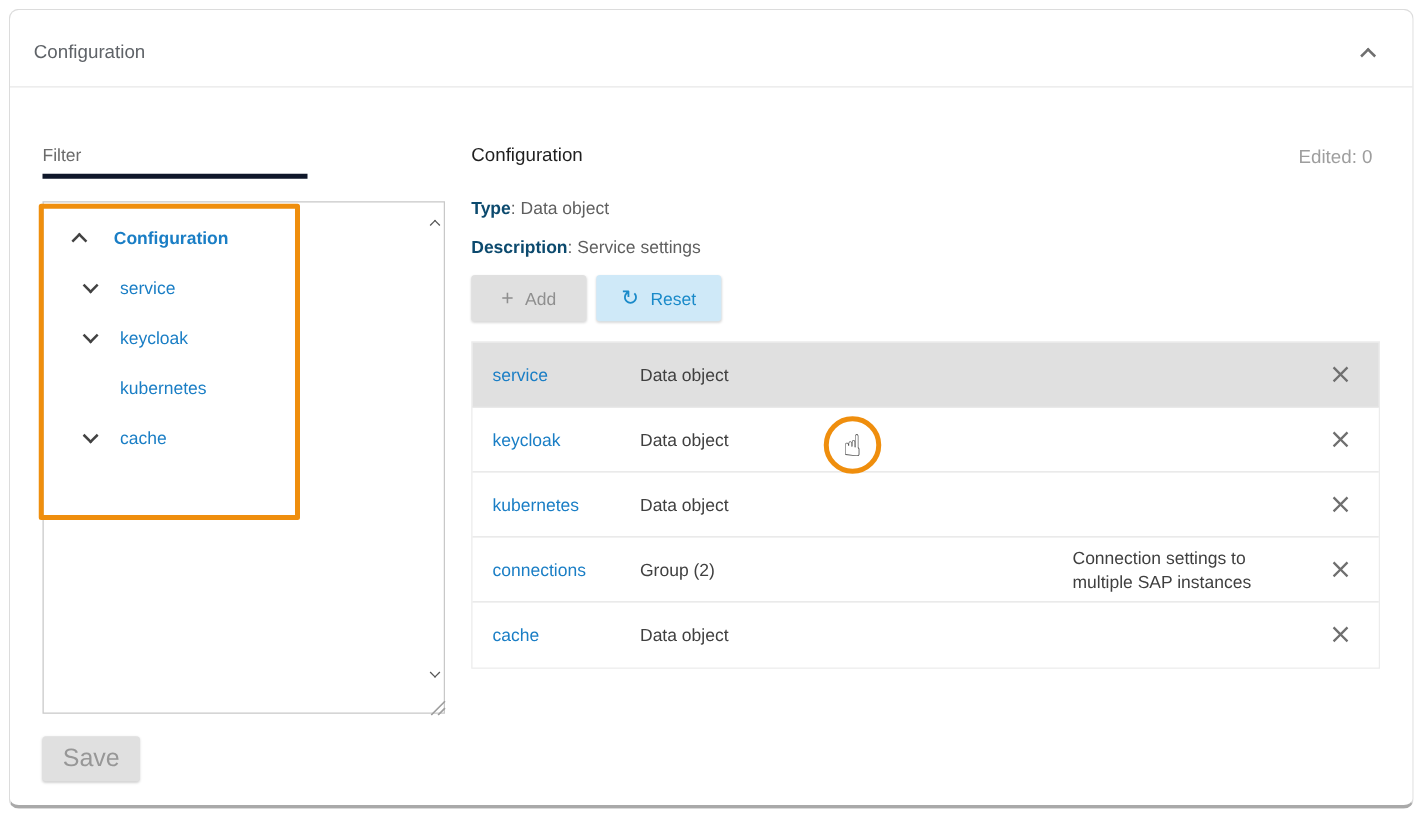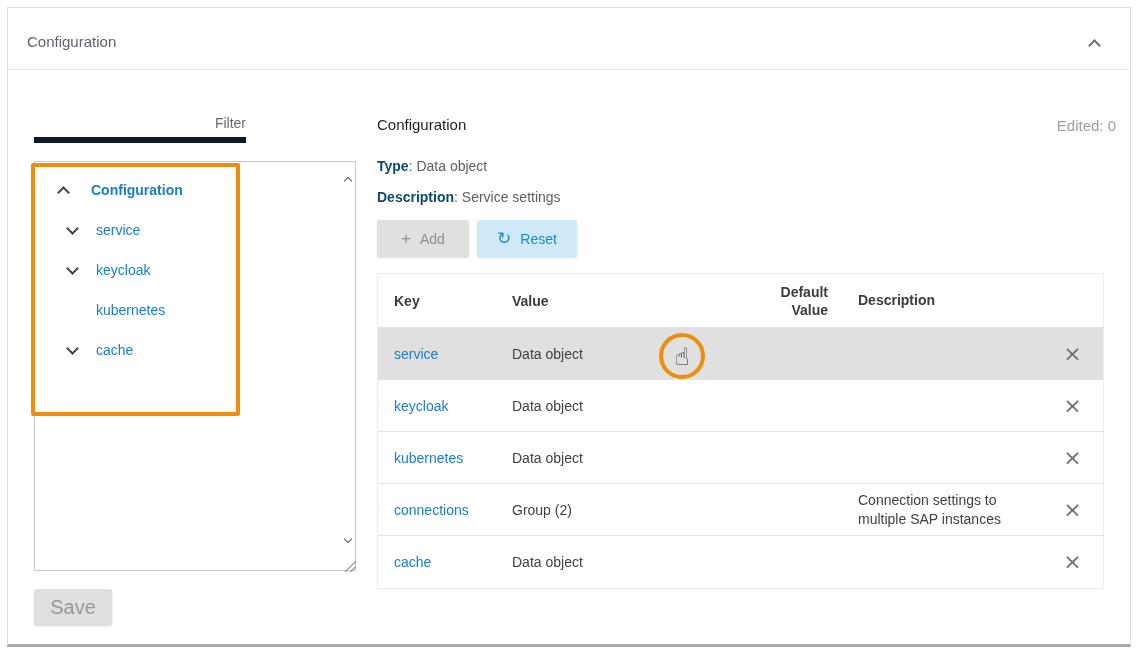--- a/index.html
+++ b/index.html
@@ -2,35 +2,35 @@
 <html style="--c-link: #1a7ec5; --c-annotation: #ef8e0d; --c-reset_bg: #cfe9f8; --c-row_highlight: #e0e0e0;"><head>
 <meta charset="utf-8">
 <style>
   :root{
     --c-link:#1a7ec5; --c-annotation:#ef8e0d; --c-reset_bg:#cfe9f8; --c-row_highlight:#e0e0e0;
   }
   *{box-sizing:border-box;margin:0;padding:0}
   html,body{width:1138px;height:654px;overflow:hidden;background:#fff;
     font-family:"Liberation Sans","DejaVu Sans",sans-serif;}
   .card{position:absolute;left:7px;top:7px;width:1124px;height:640px;background:#fff;
-    border:1px solid #dcdcdc;border-bottom:3px solid #a9a9a9;border-radius:0;}
+    border:1px solid #dcdcdc;border-bottom:3px solid #a9a9a9;border-radius:8px;}
   
   .card-header-title{position:absolute;left:19px;top:25px;font-size:15px;color:#5f6368;}
   .panel-collapse{position:absolute;right:24px;top:28px;width:16px;height:14px;cursor:pointer;}
   .hr{position:absolute;top:61px;left:0;right:0;border-top:1px solid #e8e8e8;}
   
   .chev{display:inline-block;width:9px;height:9px;border-right:2px solid #424242;border-bottom:2px solid #424242;
     transform:rotate(45deg);margin-top:-4px;}
   .chev.up{transform:rotate(225deg);margin-top:4px;}
   .chev.gray{border-color:#6f6f6f;}
   .chev.sm{width:6px;height:6px;border-width:1.5px;border-color:#555;}
   
   .filter-input{position:absolute;left:26px;top:100px;width:212px;height:35px;border:none;outline:none;
-    border-bottom:6px solid #0f172a;font-size:14px;color:#b91c1c;background:transparent;
-    font-family:"Liberation Sans",sans-serif;text-align:right;}
+    border-bottom:4px solid #0f172a;font-size:14px;color:#b91c1c;background:transparent;
+    font-family:"Liberation Sans",sans-serif;}
   .filter-input::placeholder{color:#6b6b6b;opacity:1;}
   
   .tree-box{position:absolute;left:26px;top:153px;width:322px;height:410px;border:1px solid #c8c8c8;
     background:#fff;padding-top:8px;}
   .tree-row{display:flex;align-items:center;height:40px;font-size:14px;}
   .tree-row .ico{width:13px;height:13px;display:flex;align-items:center;justify-content:center;flex:0 0 13px;cursor:pointer;}
   .tree-row.root{padding-left:22px;}
   .tree-row.root .ico{margin-right:21px;}
   .tree-row.child{padding-left:31px;}
   .tree-row.child .ico{margin-right:17px;}
@@ -38,21 +38,21 @@
   .tree-label.root-label{font-weight:bold;}
   .sb-up{position:absolute;top:8px;right:4px;}
   .sb-down{position:absolute;bottom:24px;right:4px;}
   .grip{position:absolute;right:-2px;bottom:-3px;}
   
   .save-btn{position:absolute;left:26px;top:581px;width:78px;height:36px;background:#e0e0e0;border:none;
     border-radius:3px;color:#979797;font-size:20px;box-shadow:0 1px 2px rgba(0,0,0,.18);
     font-family:"Liberation Sans",sans-serif;}
   
   .detail-title{position:absolute;left:369px;top:108px;font-size:15px;color:#1f1f1f;font-weight:500;}
-  .edited{position:absolute;right:14px;top:109px;font-size:15px;color:#9e9e9e;}
+  .edited{position:absolute;right:32px;top:109px;font-size:15px;color:#9e9e9e;}
   .meta{position:absolute;left:369px;font-size:14px;color:#5f5f5f;}
   .meta b{color:#0c4a6e;text-align:center;}
   .meta.m1{top:150px;} .meta.m2{top:181px;}
   .btn{position:absolute;top:212px;height:37px;border:none;border-radius:3px;font-size:14px;
     display:inline-flex;align-items:center;justify-content:center;gap:9px;
     box-shadow:0 1px 2px rgba(0,0,0,.15);font-family:"Liberation Sans",sans-serif;cursor:pointer;}
   .btn-add{left:369px;width:92px;background:#e0e0e0;color:#8f8f8f;}
   .btn-reset{left:469px;width:100px;background:var(--c-reset_bg);color:#1a8ac9;}
   .btn .bicon{font-size:17px;line-height:1;}
   
@@ -140,27 +140,20 @@
   <button class="btn btn-add">
     <span class="bicon">+</span>
     <span>Add</span>
   </button>
   <button class="btn btn-reset">
     <span class="bicon">↻</span>
     <span>Reset</span>
   </button>
 
   <div class="tbl">
-    <div class="trow head">
-      <div class="c-key">Key</div>
-      <div class="c-val">Value</div>
-      <div class="c-def">Default Value</div>
-      <div class="c-desc">Description</div>
-      <div class="c-del"></div>
-    </div>
 
     <div class="trow hl">
       <div class="c-key"><span class="key-link">service</span></div>
       <div class="c-val">Data object</div>
       <div class="c-def"></div>
       <div class="c-desc"></div>
       <div class="c-del">
           <button class="del-btn"><span>×</span></button>
         </div>
     </div>

